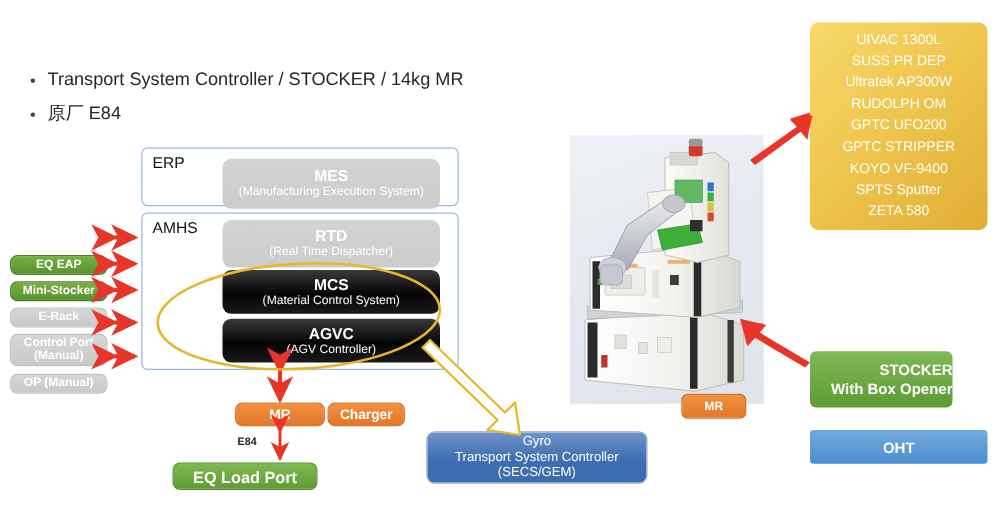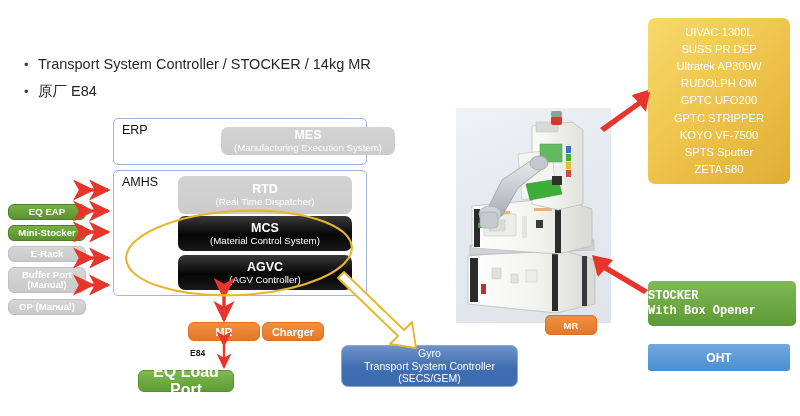--- a/index.html
+++ b/index.html
@@ -41,21 +41,21 @@
     text-align:center;overflow:hidden;
   }
   .stackbox .bt{font-size:12.5px;font-weight:bold;line-height:14px;}
   .stackbox .bs{font-size:9.7px;line-height:12px;}
   .gray{
     background:linear-gradient(#d3d3d3,#cccccc);color:#ffffff;
   }
   .black{
     background:linear-gradient(#3a3a3a,#050505 55%,#1a1a1a);color:#ffffff;
   }
-  #mes-box{top:127px;height:28px;margin-left:43px;}
+  #mes-box{top:127px;height:40px;}
   #rtd-box{top:176px;height:38px;}
   #mcs-box{top:216px;height:35px;}
   #agvc-box{top:255px;height:35px;}
 
   
   .chip{
     position:absolute;left:8px;width:78px;border-radius:6px;box-sizing:border-box;
     display:flex;align-items:center;justify-content:center;text-align:center;
     color:#ffffff;font-size:9.6px;font-weight:bold;line-height:10.5px;margin-top:22px;
   }
@@ -70,21 +70,21 @@
   
   .pill{
     position:absolute;border-radius:6px;box-sizing:border-box;
     display:flex;align-items:center;justify-content:center;text-align:center;
     color:#ffffff;font-weight:bold;
   }
   .orange{background:linear-gradient(#f0913f,#e4772a);border:1px solid #d9702a;}
   .greenp{background:linear-gradient(#7fb952,#5f9c34);border:1px solid #55902c;}
   #mr-pill{left:188px;top:322px;width:72px;height:19px;font-size:11px;}
   #charger-pill{left:262px;top:322px;width:62px;height:19px;font-size:11px;}
-  #loadport-pill{left:138px;top:370px;width:96px;height:22px;font-size:16px;}
+  #loadport-pill{left:138px;top:370px;width:116px;height:22px;font-size:13px;}
   .e84-label{
     position:absolute;left:190px;top:348px;font-size:8.6px;color:#1a1a1a;font-weight:bold;
   }
 
   
   #gyro-box{
     position:absolute;left:341px;top:345px;width:177px;height:42px;border-radius:7px;
     background:linear-gradient(#6f93c9,#3f6db1 55%,#3d6bb0);
     border:1px solid #8ea9d2;
     display:flex;flex-direction:column;align-items:center;justify-content:center;
@@ -109,24 +109,24 @@
   #equip-box{
     position:absolute;left:648px;top:18px;width:142px;height:166px;border-radius:7px;
     background:linear-gradient(135deg,#f7d96b 0%,#efc64f 45%,#e0ad34 100%);
     display:flex;flex-direction:column;align-items:center;justify-content:center;
     box-sizing:border-box;padding:3px 0;
   }
   #equip-box .eq-line{
     color:#ffffff;font-size:11.2px;line-height:17.2px;text-align:right;white-space:nowrap;
   }
   #stocker-box{
-    position:absolute;left:648px;top:281px;width:148px;height:45px;border-radius:5px;
+    position:absolute;left:648px;top:281px;width:114px;height:45px;border-radius:5px;
     background:linear-gradient(#7fb955,#5d9a34);
-    display:flex;flex-direction:column;align-items:flex-start;justify-content:center;
-    color:#fff;text-align:center;font-family:Liberation Mono, monospace;
+    display:flex;flex-direction:column;align-items:flex-end;justify-content:center;
+    color:#fff;text-align:center;
   }
   #stocker-box .sl{font-size:12px;font-weight:bold;line-height:15px;}
   #oht-box{
     position:absolute;left:648px;top:344px;width:142px;height:27px;border-radius:3px;
     background:linear-gradient(#72a8dd,#4a8fd0);
     display:flex;align-items:center;justify-content:center;
     color:#fff;font-size:12px;font-weight:bold;
   }
 
   
@@ -171,21 +171,21 @@
   </div>
   <div class="stackbox black" id="agvc-box">
     <div class="bt">AGVC</div>
     <div class="bs">(AGV Controller)</div>
   </div>
 
   <div class="chip green" id="chip-0">EQ EAP</div>
   <div class="chip green" id="chip-1">Mini-Stocker</div>
   <div class="chip gray" id="chip-2">E-Rack</div>
   <div class="chip gray" id="chip-3">
-      <span style="white-space:pre-line">Buffer Port
+      <span style="white-space:pre-line">Control Port
 (Manual)</span>
     </div>
   <div class="chip gray" id="chip-4">OP (Manual)</div>
 
   <div class="pill orange" id="mr-pill">MR</div>
   <div class="pill orange" id="charger-pill">Charger</div>
   <div class="e84-label">E84</div>
   <div class="pill greenp" id="loadport-pill">EQ Load Port</div>
 
   <div id="gyro-box">
@@ -257,21 +257,21 @@
   </div>
   <div id="mr-tag">MR</div>
 
   <div id="equip-box">
     <div class="eq-line">UIVAC 1300L</div>
     <div class="eq-line">SUSS PR DEP</div>
     <div class="eq-line">Ultratek AP300W</div>
     <div class="eq-line">RUDOLPH OM</div>
     <div class="eq-line">GPTC UFO200</div>
     <div class="eq-line">GPTC STRIPPER</div>
-    <div class="eq-line">KOYO VF-7500</div>
+    <div class="eq-line">KOYO VF-9400</div>
     <div class="eq-line">SPTS Sputter</div>
     <div class="eq-line">ZETA 580</div>
   </div>
 
   <div id="stocker-box">
     <div class="sl">STOCKER</div>
     <div class="sl">With Box Opener</div>
   </div>
   <div id="oht-box">OHT</div>
 

